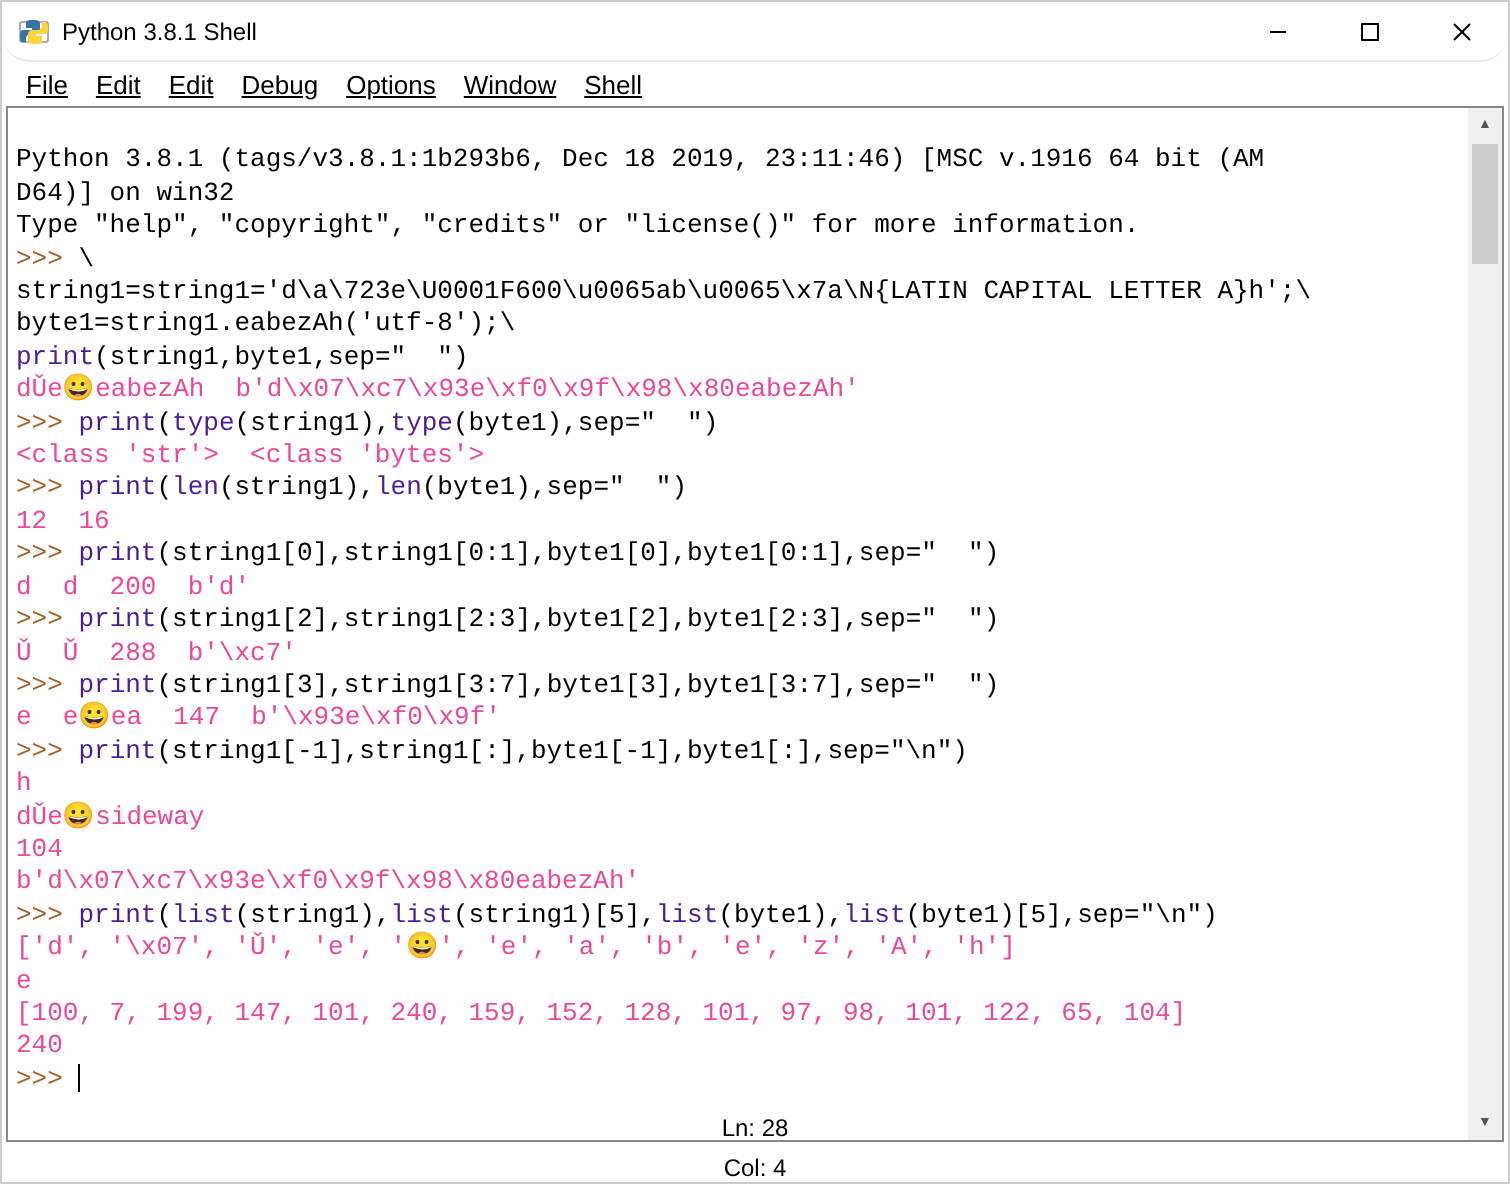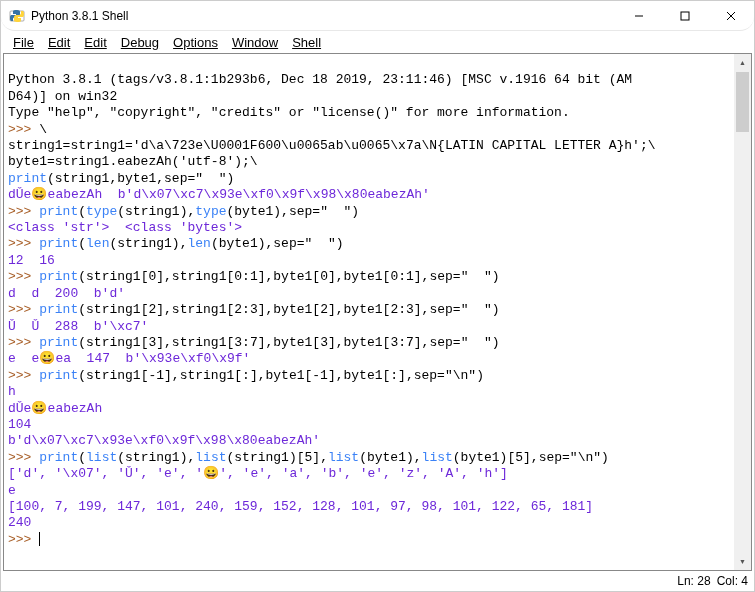--- a/index.html
+++ b/index.html
@@ -84,23 +84,24 @@
     background:#cdcdcd;
   }
   .statusbar {
     height: 20px;
     display:flex;
     justify-content:flex-end;
     align-items:center;
     font-size:12px;
     padding: 0 6px;
     gap:6px;
-  }
-  .blue { color: #6d28d9; }
-  .purple { color: #3b82f6; }
+    flex-direction:column;
+  }
+  .blue { color: #ec4899; }
+  .purple { color: #4c1d95; }
   .orange { color: #A85F28; }
   .green { color: #000000; }
   .cursor {
     display:inline-block;
     width:1px;height:14px;
     background:#000;
     vertical-align:middle;
   }
   .watermark {
     position: absolute;
@@ -171,27 +172,27 @@
 <span class="orange">&gt;&gt;&gt; </span><span class="purple">print</span><span>(</span><span class="purple">len</span><span>(string1),</span><span class="purple">len</span><span>(byte1),sep=</span><span class="green">"  "</span><span>)</span>
 <span class="blue">12  16</span>
 <span class="orange">&gt;&gt;&gt; </span><span class="purple">print</span><span>(string1[</span><span class="green">0</span><span>],string1[</span><span class="green">0</span><span>:</span><span class="green">1</span><span>],byte1[</span><span class="green">0</span><span>],byte1[</span><span class="green">0</span><span>:</span><span class="green">1</span><span>],sep=</span><span class="green">"  "</span><span>)</span>
 <span class="blue">d  d  200  b'd'</span>
 <span class="orange">&gt;&gt;&gt; </span><span class="purple">print</span><span>(string1[</span><span class="green">2</span><span>],string1[</span><span class="green">2</span><span>:</span><span class="green">3</span><span>],byte1[</span><span class="green">2</span><span>],byte1[</span><span class="green">2</span><span>:</span><span class="green">3</span><span>],sep=</span><span class="green">"  "</span><span>)</span>
 <span class="blue">Ǔ  Ǔ  288  b'\xc7'</span>
 <span class="orange">&gt;&gt;&gt; </span><span class="purple">print</span><span>(string1[</span><span class="green">3</span><span>],string1[</span><span class="green">3</span><span>:</span><span class="green">7</span><span>],byte1[</span><span class="green">3</span><span>],byte1[</span><span class="green">3</span><span>:</span><span class="green">7</span><span>],sep=</span><span class="green">"  "</span><span>)</span>
 <span class="blue">e  e😀ea  147  b'\x93e\xf0\x9f'</span>
 <span class="orange">&gt;&gt;&gt; </span><span class="purple">print</span><span>(string1[-</span><span class="green">1</span><span>],string1[:],byte1[-</span><span class="green">1</span><span>],byte1[:],sep=</span><span class="green">"\n"</span><span>)</span>
 <span class="blue">h</span>
-<span class="blue">dǓe😀eabezAh</span>
+<span class="blue">dǓe😀sideway</span>
 <span class="blue">104</span>
 <span class="blue">b'd\x07\xc7\x93e\xf0\x9f\x98\x80eabezAh'</span>
 <span class="orange">&gt;&gt;&gt; </span><span class="purple">print</span><span>(</span><span class="purple">list</span><span>(string1),</span><span class="purple">list</span><span>(string1)[</span><span class="green">5</span><span>],</span><span class="purple">list</span><span>(byte1),</span><span class="purple">list</span><span>(byte1)[</span><span class="green">5</span><span>],sep=</span><span class="green">"\n"</span><span>)</span>
 <span class="blue">['d', '\x07', 'Ǔ', 'e', '😀', 'e', 'a', 'b', 'e', 'z', 'A', 'h']</span>
 <span class="blue">e</span>
-<span class="blue">[100, 7, 199, 147, 101, 240, 159, 152, 128, 101, 97, 98, 101, 122, 65, 181]</span>
+<span class="blue">[100, 7, 199, 147, 101, 240, 159, 152, 128, 101, 97, 98, 101, 122, 65, 104]</span>
 <span class="blue">240</span>
 <span class="orange">&gt;&gt;&gt; </span><span class="cursor"></span>
 </div>
 <div class="scrollbar">
   <div class="sbarrow">▲</div>
   <div class="sbthumb"></div>
   <div class="sbarrow" style="position:absolute;bottom:0;left:0;right:0">▼</div>
 </div>
 </div>
 

